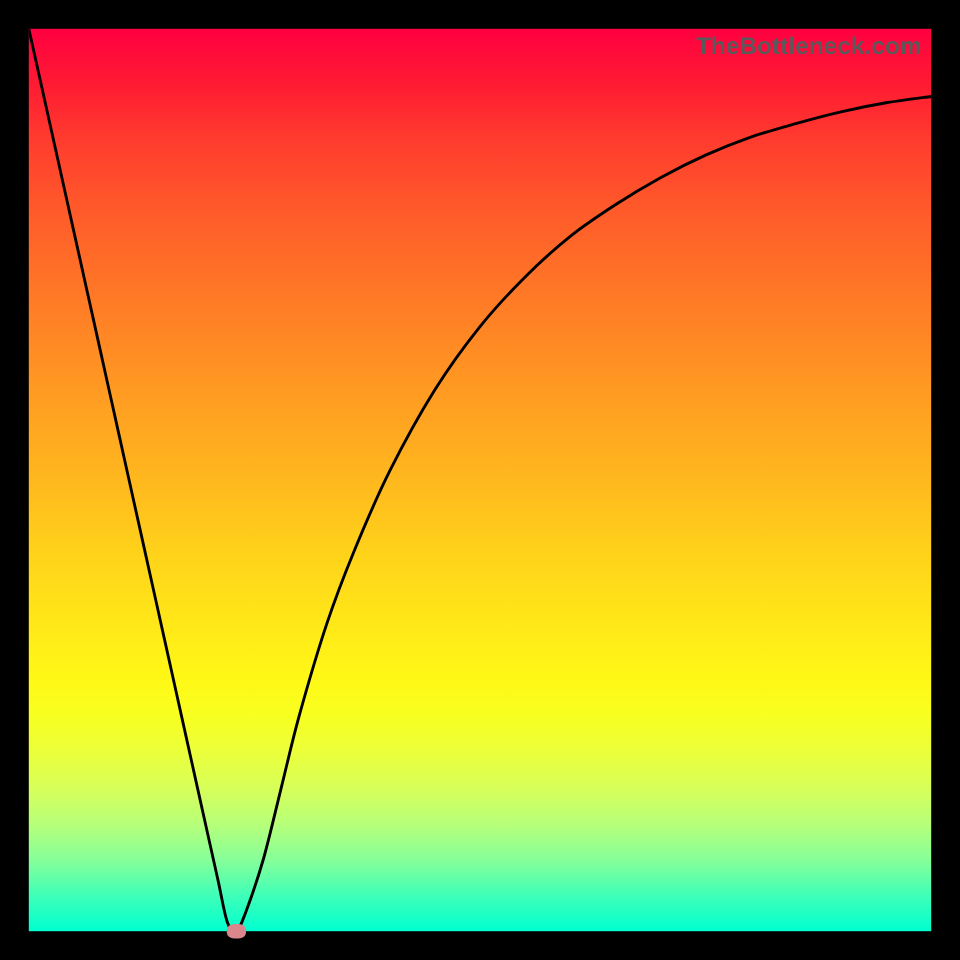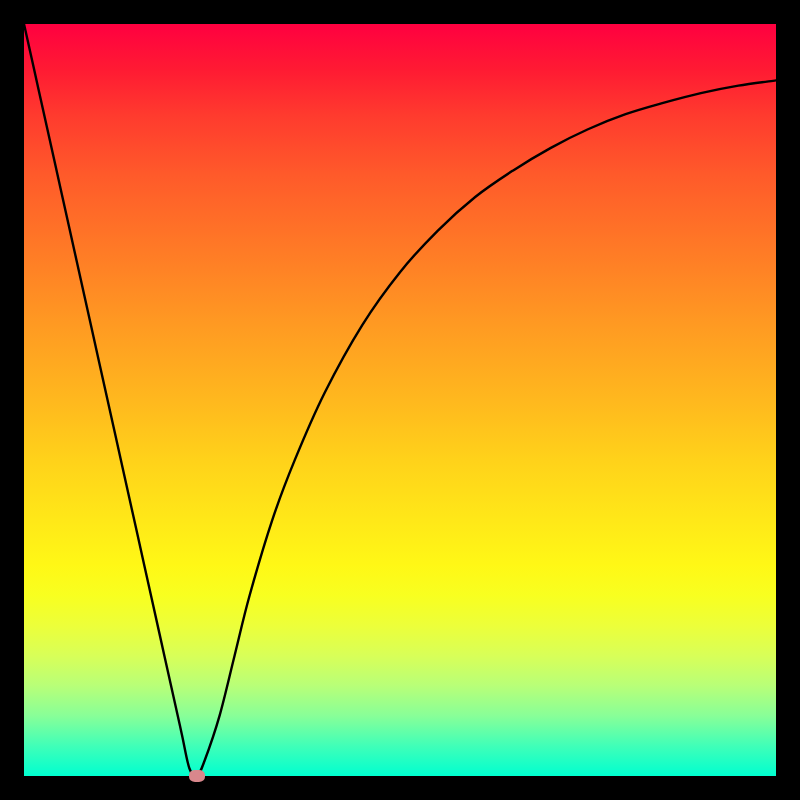--- a/index.html
+++ b/index.html
@@ -58,18 +58,19 @@
     background: #d9878c;
     border-radius: 6px / 5px;
     transform: translate(-50%, -50%);
   }
 </style>
 </head>
 <body>
 
 <div class="frame">
   <div class="plot-area">
+    <div class="watermark">TheBottleneck.com</div>
     <svg class="curve" viewBox="0 0 752 752" preserveAspectRatio="none">
       <path id="curve-path" fill="none" stroke="#000" stroke-width="2.4" stroke-linejoin="round" stroke-linecap="round" d="M 0.00 0.00 C 2.51 11.28, 10.03 45.12, 15.04 67.68 C 20.05 90.24, 25.07 112.80, 30.08 135.36 C 35.09 157.92, 40.11 180.48, 45.12 203.04 C 50.13 225.60, 55.15 248.16, 60.16 270.72 C 65.17 293.28, 70.19 315.84, 75.20 338.40 C 80.21 360.96, 85.23 383.52, 90.24 406.08 C 95.25 428.64, 100.27 451.20, 105.28 473.76 C 110.29 496.32, 115.31 518.88, 120.32 541.44 C 125.33 564.00, 130.35 586.56, 135.36 609.12 C 140.37 631.68, 146.64 659.88, 150.40 676.80 C 154.16 693.72, 155.41 699.36, 157.92 710.64 C 160.43 721.92, 162.93 737.59, 165.44 744.48 C 167.95 751.37, 170.45 753.25, 172.96 752.00 C 175.47 750.75, 176.72 746.99, 180.48 736.96 C 184.24 726.93, 190.51 709.39, 195.52 691.84 C 200.53 674.29, 205.55 651.73, 210.56 631.68 C 215.57 611.63, 219.33 594.08, 225.60 571.52 C 231.87 548.96, 240.64 518.88, 248.16 496.32 C 255.68 473.76, 261.95 457.47, 270.72 436.16 C 279.49 414.85, 289.52 391.04, 300.80 368.48 C 312.08 345.92, 325.87 320.85, 338.40 300.80 C 350.93 280.75, 363.47 263.83, 376.00 248.16 C 388.53 232.49, 401.07 219.33, 413.60 206.80 C 426.13 194.27, 438.67 182.99, 451.20 172.96 C 463.73 162.93, 476.27 154.79, 488.80 146.64 C 501.33 138.49, 513.87 130.97, 526.40 124.08 C 538.93 117.19, 551.47 110.92, 564.00 105.28 C 576.53 99.64, 589.07 94.63, 601.60 90.24 C 614.13 85.85, 626.67 82.47, 639.20 78.96 C 651.73 75.45, 664.27 72.07, 676.80 69.18 C 689.33 66.30, 701.87 63.79, 714.40 61.66 C 726.93 59.53, 745.73 57.28, 752.00 56.40"></path>
     </svg>
     <div id="marker" class="marker" style="left: 172.96px; top: 752px;"></div>
   </div>
 </div>
 
 </body></html>

